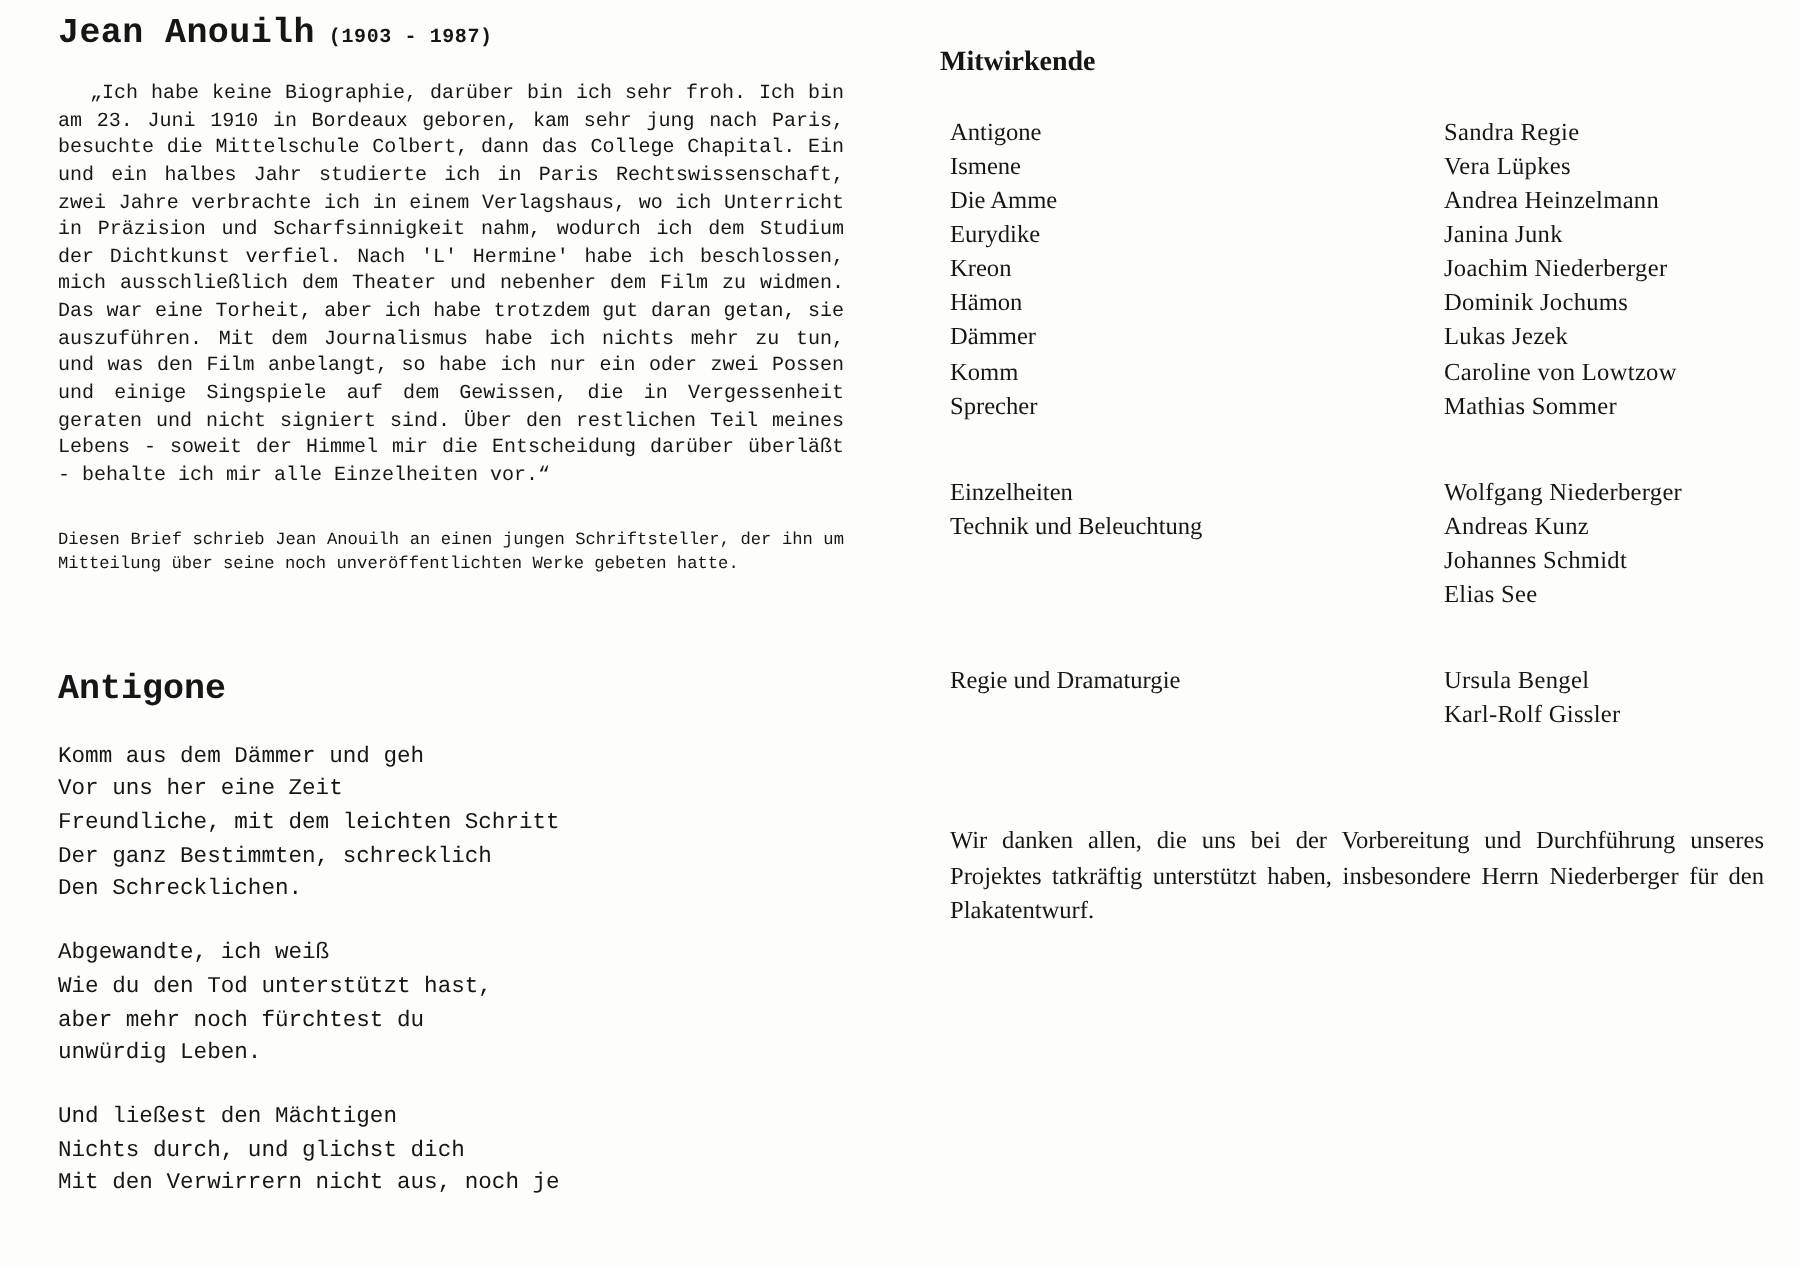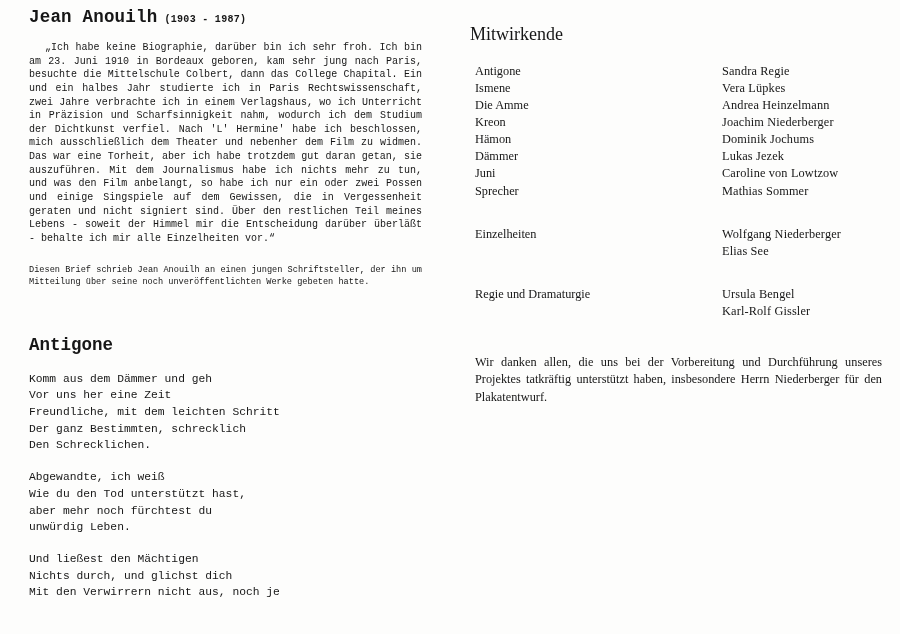--- a/index.html
+++ b/index.html
@@ -72,40 +72,40 @@
     font-weight: bold;
     margin: 0 0 16px 0;
   }
   .poem { font-size: 11.3px; line-height: 1.48; }
   .stanza { margin: 0 0 15px 0; }
   .stanza:last-of-type { margin-bottom: 0; }
   .verse { white-space: pre; }
 
   
   .cast-heading {
-    font-size: 18px;
-    font-weight: normal;
+    font-size: 14px;
+    font-weight: bold;
     margin: 0 0 18px 0;
   }
   .cast-table {
     width: 100%;
     border-collapse: collapse;
     font-size: 12.3px;
     line-height: 1.39;
   }
   .cast-table td { vertical-align: top; padding: 0; }
   .cast-table td.role { width: 252px; padding-left: 5px; }
   .cast-table td.actor { letter-spacing: .15px; }
 
   .credit-block { margin-top: 26px; }
   .credit-block .cast-table td.role { width: 252px; }
 
   
   .thanks {
-    margin-top: 34px;
+    margin-top: 46px;
     padding-left: 5px;
     padding-right: 8px;
   }
   .thanks p {
     font-size: 12.3px;
     line-height: 1.42;
     text-align: justify;
     margin: 0 0 16px 0;
   }
   .thanks p:last-child { margin-bottom: 0; }
@@ -171,50 +171,62 @@
         </tr>
         <tr>
           <td class="role">Ismene</td>
           <td class="actor">Vera Lüpkes</td>
         </tr>
         <tr>
           <td class="role">Die Amme</td>
           <td class="actor">Andrea Heinzelmann</td>
         </tr>
         <tr>
+          <td class="role">Eurydike</td>
+          <td class="actor">Janina Junk</td>
+        </tr>
+        <tr>
           <td class="role">Kreon</td>
           <td class="actor">Joachim Niederberger</td>
         </tr>
         <tr>
           <td class="role">Hämon</td>
           <td class="actor">Dominik Jochums</td>
         </tr>
         <tr>
           <td class="role">Dämmer</td>
           <td class="actor">Lukas Jezek</td>
         </tr>
         <tr>
-          <td class="role">Juni</td>
+          <td class="role">Komm</td>
           <td class="actor">Caroline von Lowtzow</td>
         </tr>
         <tr>
           <td class="role">Sprecher</td>
           <td class="actor">Mathias Sommer</td>
         </tr>
       </tbody>
     </table>
 
     <div class="credit-block">
       <table class="cast-table">
         <tbody>
           <tr>
             <td class="role">Einzelheiten</td>
             <td class="actor">Wolfgang Niederberger</td>
           </tr>
           <tr>
+            <td class="role">Technik und Beleuchtung</td>
+            <td class="actor">Andreas Kunz</td>
+          </tr>
+          <tr>
+            <td class="role"></td>
+            <td class="actor">Johannes Schmidt</td>
+          </tr>
+          <tr>
             <td class="role"></td>
             <td class="actor">Elias See</td>
           </tr>
         </tbody>
       </table>
     </div>
 
     <div class="credit-block">
       <table class="cast-table">
         <tbody>

